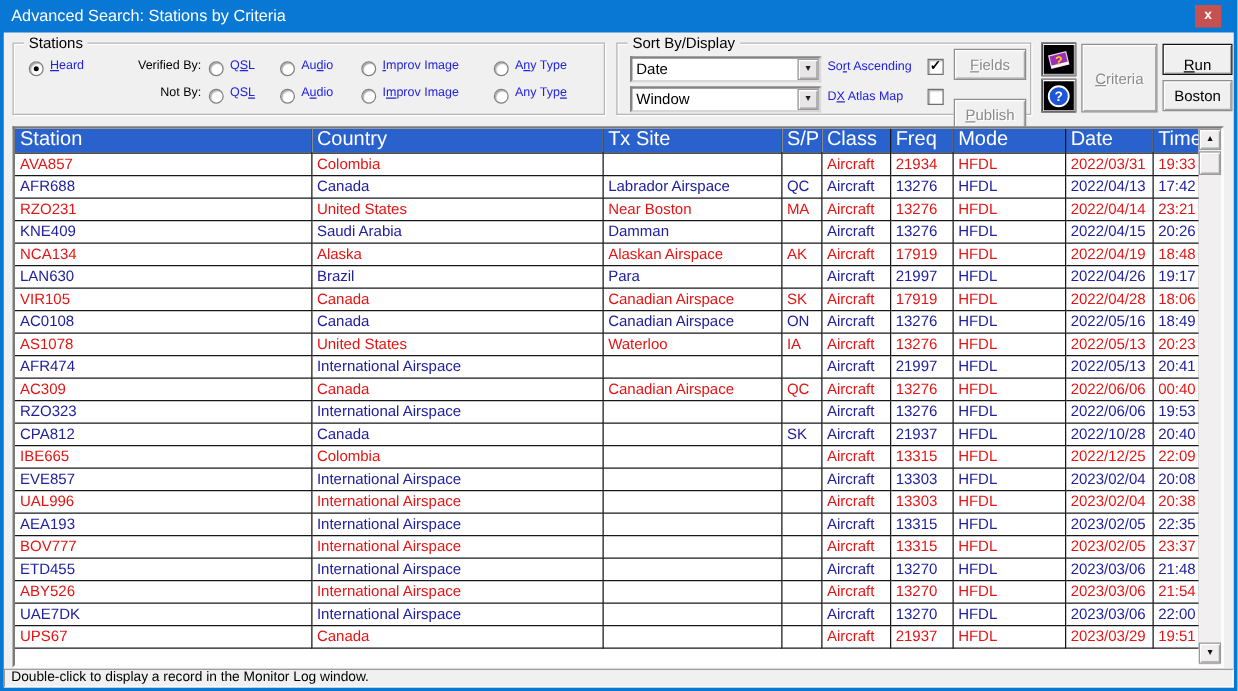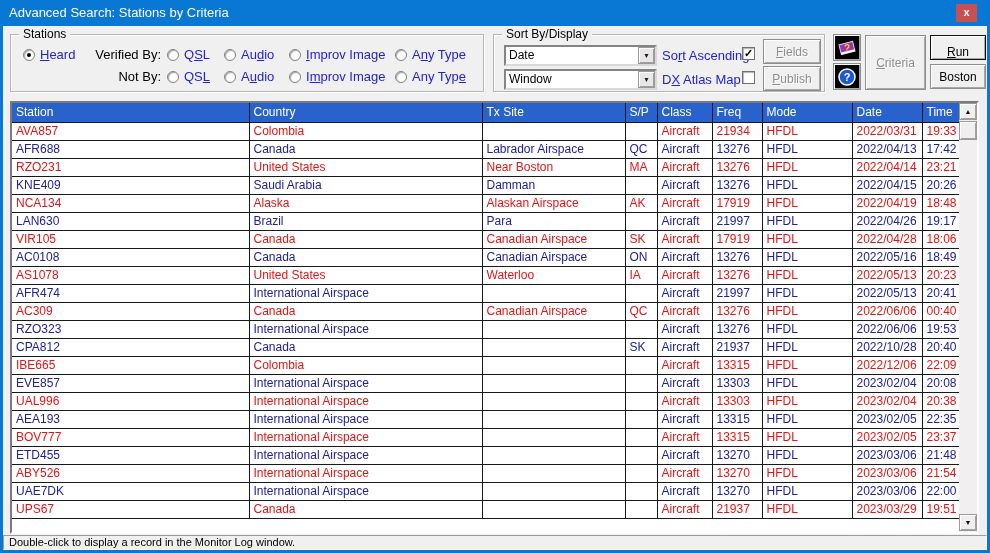--- a/index.html
+++ b/index.html
@@ -23,21 +23,21 @@
   .groupbox {
     position:absolute; border:1px solid #b6b6b6;
     box-shadow: 1px 1px 0 #ffffff, inset 1px 1px 0 #ffffff;
   }
   .groupbox > .gb-label {
     position:absolute; top:-8px; left:8px; background:#f0f0f0; padding:0 4px;
     font-size:12px; color:#000;
   }
   .g-stations { left:7px; top:8px; width:474px; height:58px; }
   .g-sort { left:490px; top:8px; width:332px; height:58px; }
-  .lbl { position:absolute; font-size:13px; white-space:nowrap; }
+  .lbl { position:absolute; font-size:10px; white-space:nowrap; }
   .blue { color: var(--label-blue, #2222dd); }
   .black { color:#000; }
   
   .radio {
     position:absolute; width:12px; height:12px; border-radius:50%;
     background:#fff; border:1px solid #808080;
     box-shadow: inset 1px 1px 1px rgba(0,0,0,.35);
   }
   .radio.sel::after {
     content:""; position:absolute; left:3px; top:3px; width:4px; height:4px;
@@ -73,21 +73,21 @@
   
   .grid {
     position:absolute; left:7px; top:75px; width:969px; height:433px;
     background:#fff; border:2px solid; border-color:#7b7b7b #fdfdfd #fdfdfd #7b7b7b;
     overflow:hidden;
   }
   .grid-inner { position:absolute; left:0; top:0; right:18px; bottom:0; overflow:hidden; }
   table.data { border-collapse:collapse; table-layout:fixed; width:947px; }
   table.data th {
     background: var(--table-header, #2a62cd); color:#fff; font-weight:normal;
-    font-size:12px; text-align:left; height:19px; padding:0 0 0 4px;
+    font-size:16px; text-align:left; height:19px; padding:0 0 0 4px;
     border-right:1px solid #16181c; border-bottom:1px solid #16181c;
     white-space:nowrap; overflow:hidden;
   }
   table.data td {
     font-size:12px; height:18px; padding:0 0 0 4px;
     border-right:1px solid #16181c; border-bottom:1px solid #16181c;
     white-space:nowrap; overflow:hidden;
   }
   tr.red td { color: var(--text-red, #e41414); }
   tr.navy td { color: var(--text-navy, #20209d); }
@@ -166,21 +166,21 @@
 
       <span class="lbl blue" style="left:168px; top:13px;">So<u>r</u>t Ascending</span>
       <span class="checkbox" style="left:248px; top:12px;">✓</span>
 
       <span class="lbl blue" style="left:168px; top:37px;">D<u>X</u> Atlas Map</span>
       <span class="checkbox" style="left:248px; top:36px;"></span>
 
       <div class="btn disabled" style="left:269px; top:4px; width:58px; height:25px;">
           <span><u>F</u>ields</span>
         </div>
-      <div class="btn disabled" style="left:269px; top:31px; width:58px; height:25px;">
+      <div class="btn disabled" style="left:269px; top:44px; width:58px; height:25px;">
           <span><u>P</u>ublish</span>
         </div>
     </div>
 
     <div class="btn iconbtn" style="left:830px; top:8px; width:28px; height:27px;">
       <svg width="22" height="20" viewBox="0 0 22 20">
         <g transform="rotate(-14 11 10)">
           <rect x="4" y="5" width="14" height="10" fill="#9b2fb4" stroke="#e6c8f2" stroke-width="1"></rect>
           <rect x="4" y="13" width="14" height="2" fill="#ffffff"></rect>
         </g>
@@ -376,21 +376,21 @@
                 <td>20:40</td>
               </tr>
               <tr class="red">
                 <td>IBE665</td>
                 <td>Colombia</td>
                 <td></td>
                 <td></td>
                 <td>Aircraft</td>
                 <td>13315</td>
                 <td>HFDL</td>
-                <td>2022/12/06</td>
+                <td>2022/12/25</td>
                 <td>22:09</td>
               </tr>
               <tr class="navy">
                 <td>EVE857</td>
                 <td>International Airspace</td>
                 <td></td>
                 <td></td>
                 <td>Aircraft</td>
                 <td>13303</td>
                 <td>HFDL</td>

